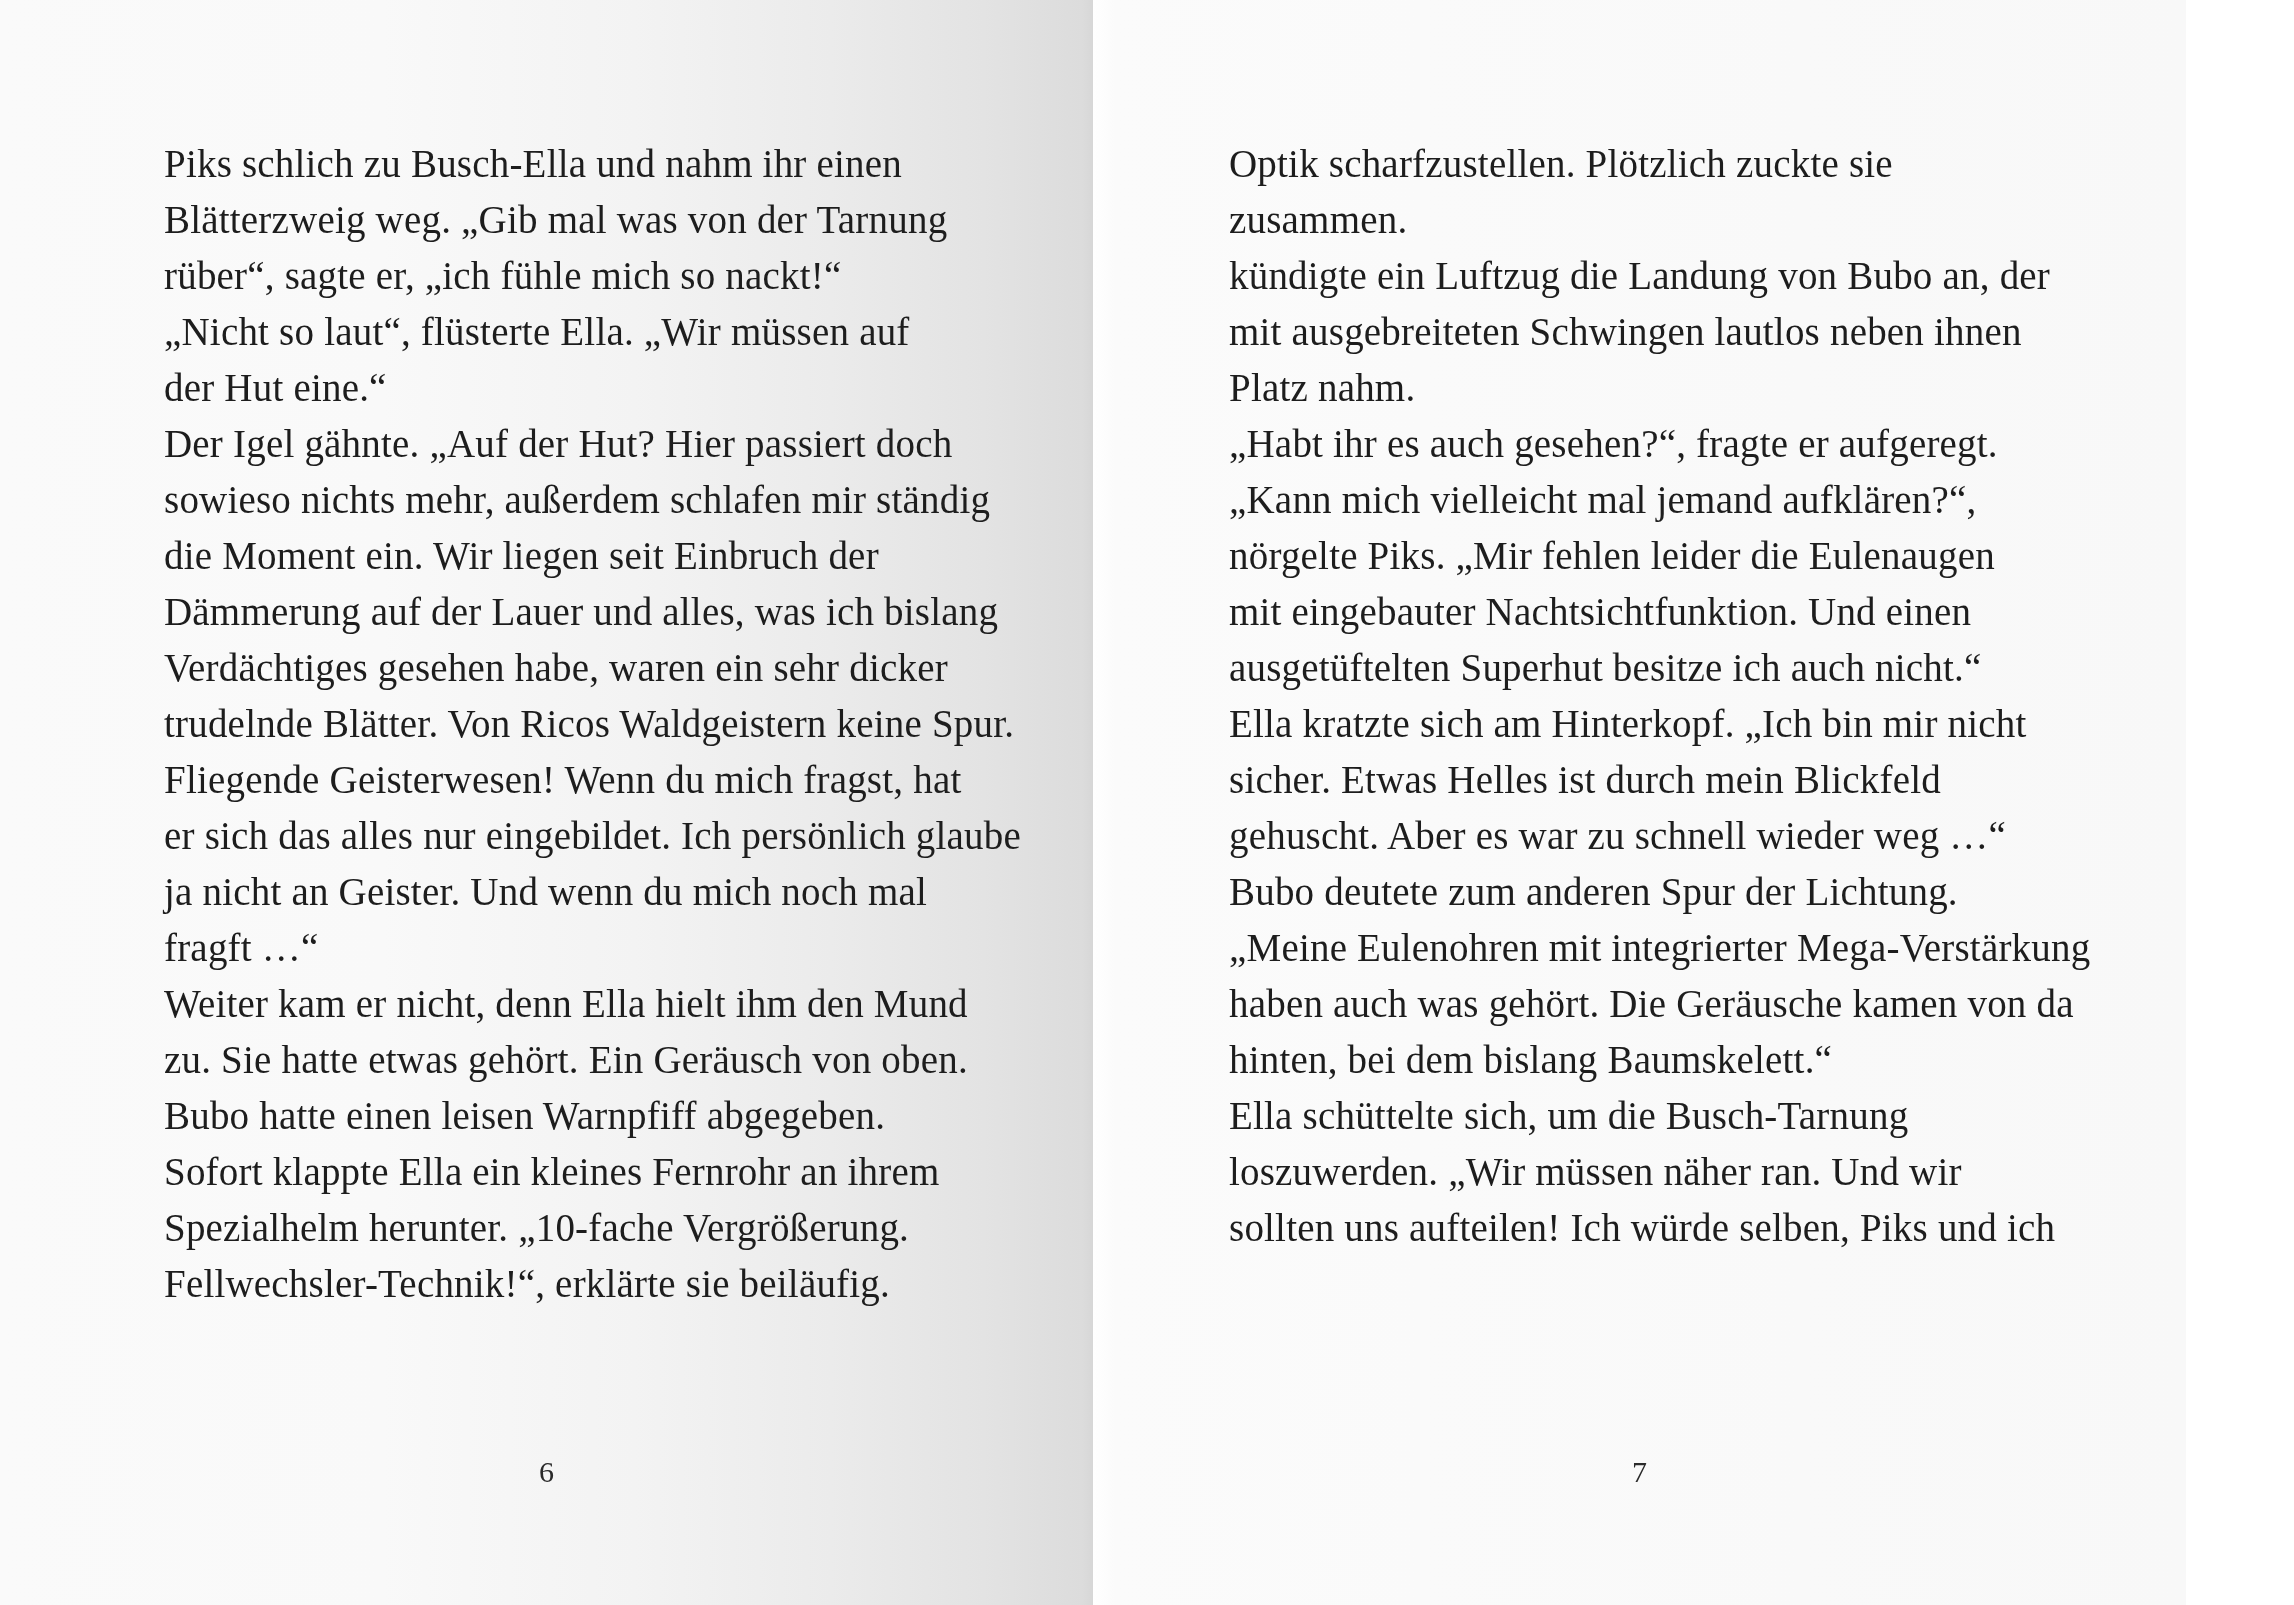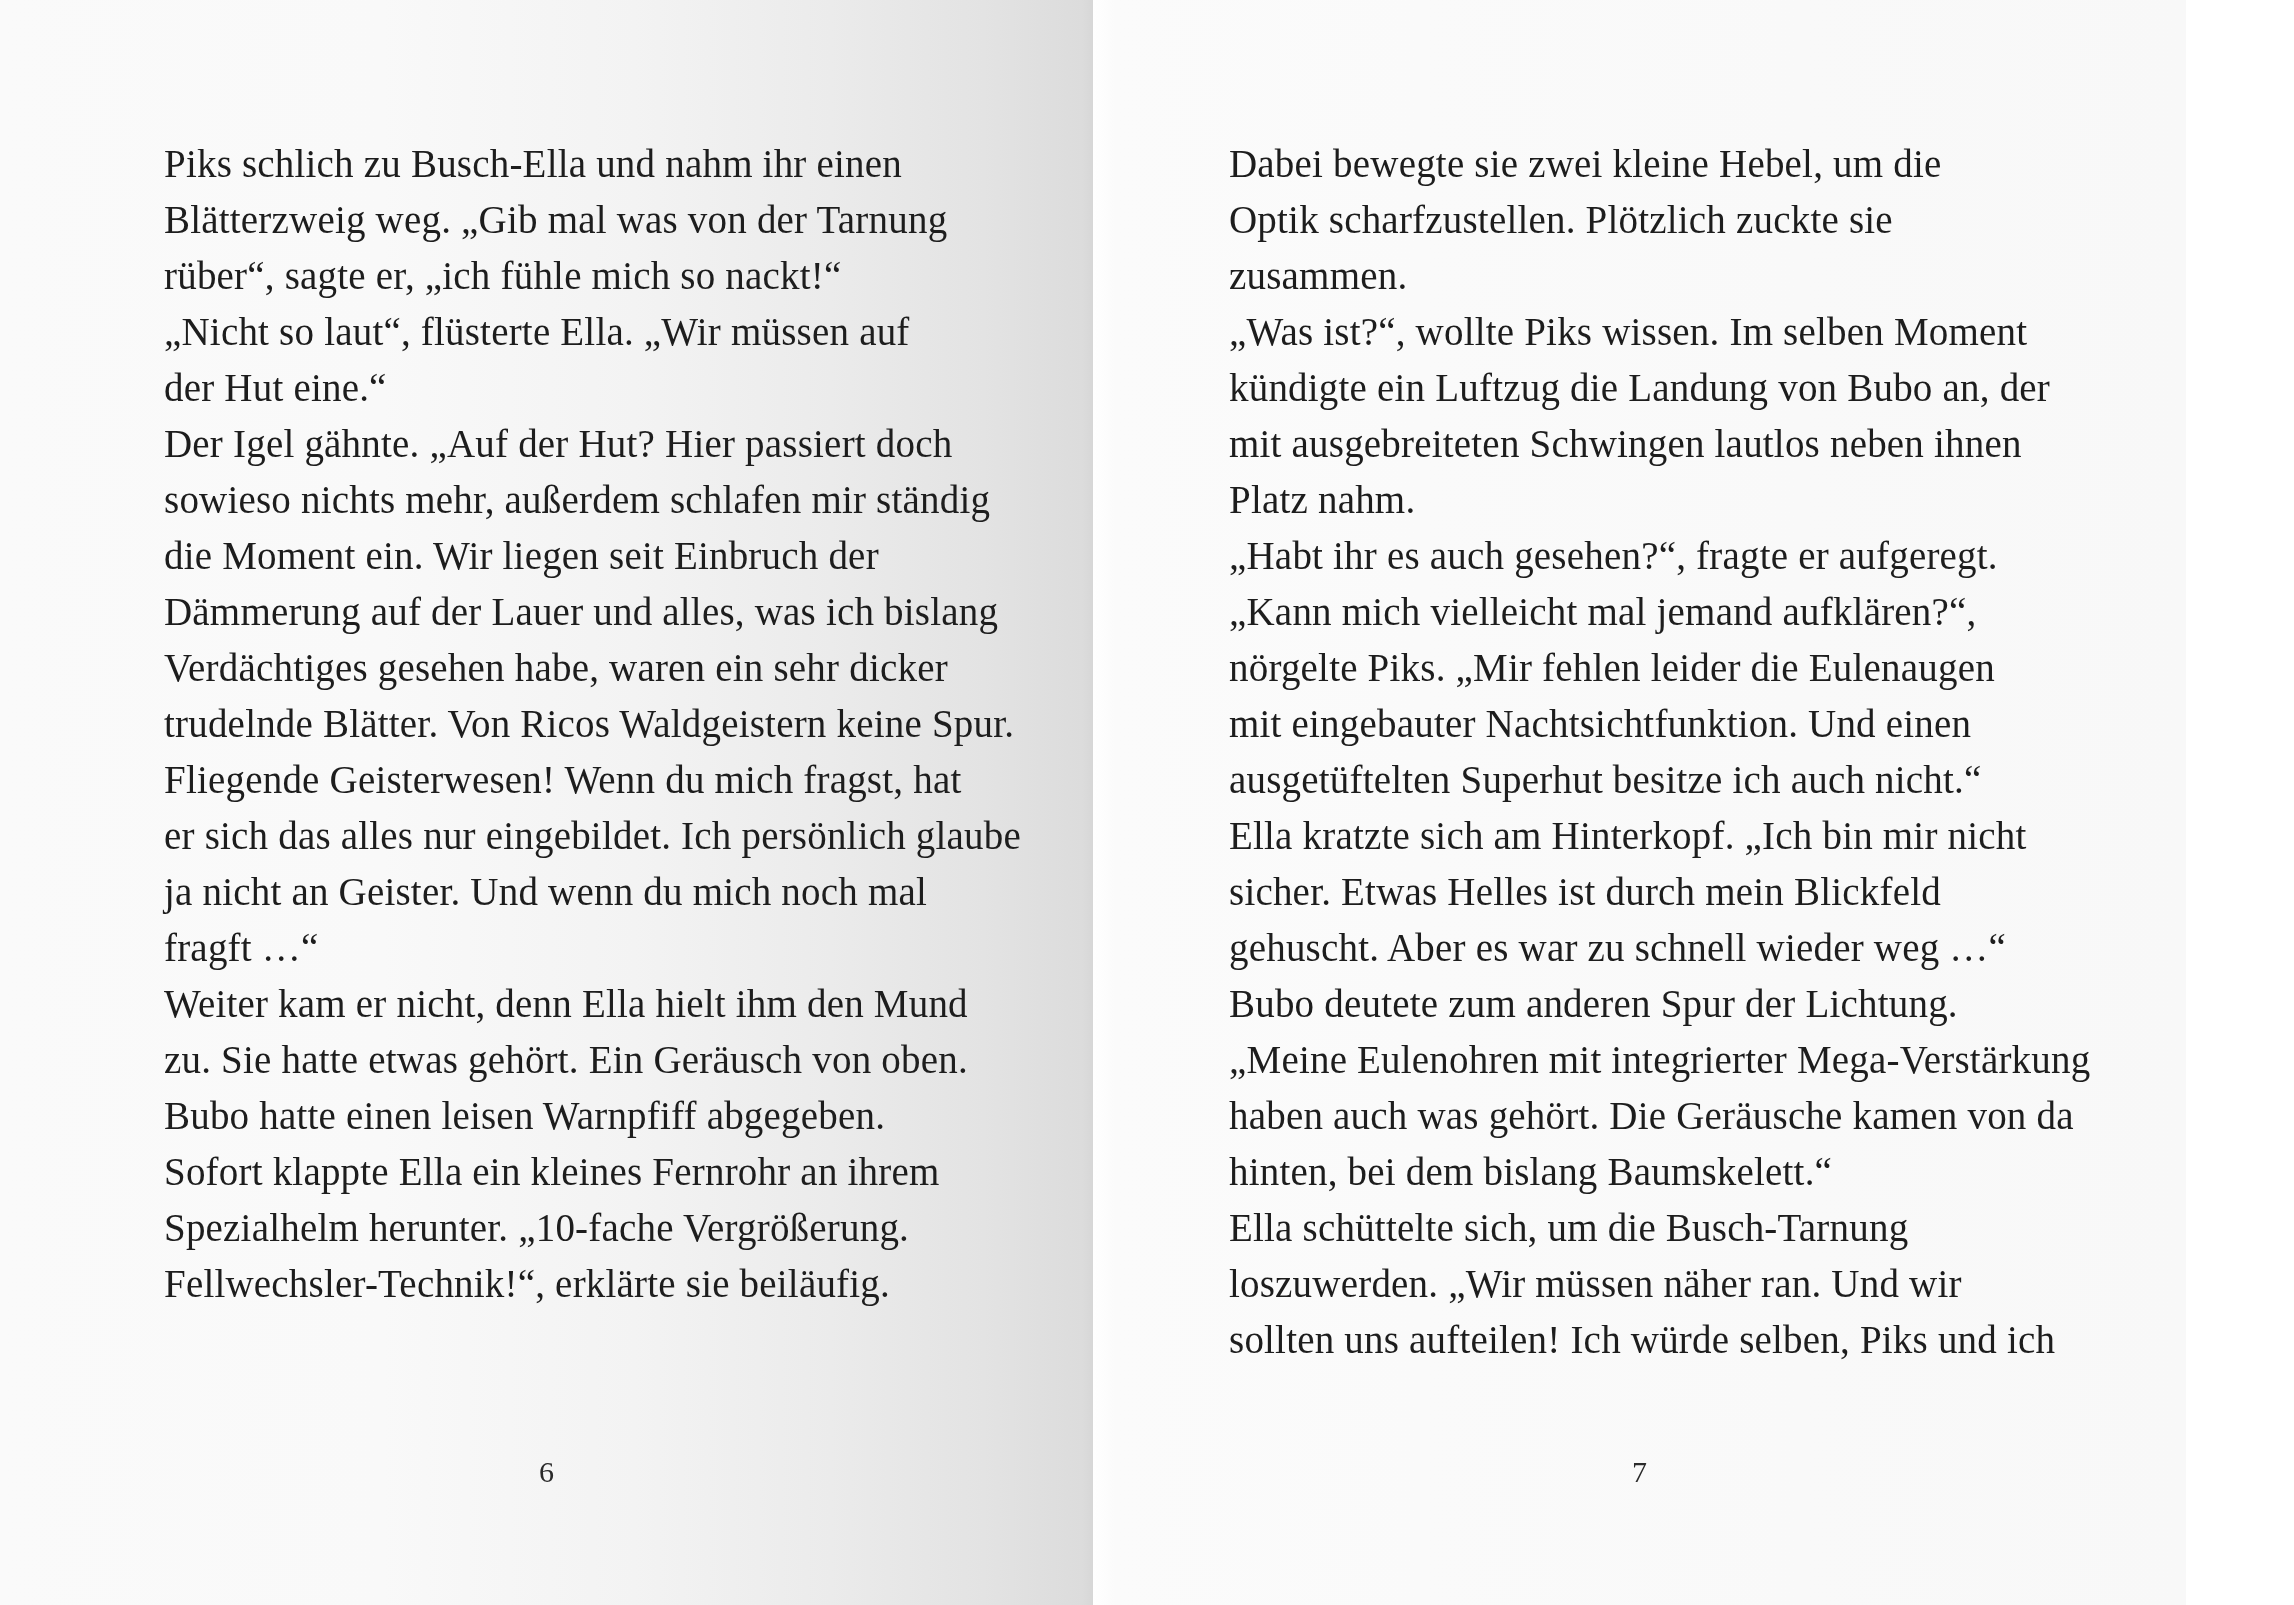--- a/index.html
+++ b/index.html
@@ -79,24 +79,22 @@
         <div class="line">Bubo hatte einen leisen Warnpfiff abgegeben.</div>
         <div class="line">Sofort klappte Ella ein kleines Fernrohr an ihrem</div>
         <div class="line">Spezialhelm herunter. „10-fache Vergrößerung.</div>
         <div class="line">Fellwechsler-Technik!“, erklärte sie beiläufig.</div>
       </div>
     <div class="page-number">6</div>
   </div>
 
   <div class="page page-right">
     <div class="text-block">
-        <div class="line">Dabei bewegte sie zwei kleine Hebel, um die</div>
         <div class="line">Optik scharfzustellen. Plötzlich zuckte sie</div>
         <div class="line">zusammen.</div>
-        <div class="line">„Was ist?“, wollte Piks wissen. Im selben Moment</div>
         <div class="line">kündigte ein Luftzug die Landung von Bubo an, der</div>
         <div class="line">mit ausgebreiteten Schwingen lautlos neben ihnen</div>
         <div class="line">Platz nahm.</div>
         <div class="line">„Habt ihr es auch gesehen?“, fragte er aufgeregt.</div>
         <div class="line">„Kann mich vielleicht mal jemand aufklären?“,</div>
         <div class="line">nörgelte Piks. „Mir fehlen leider die Eulenaugen</div>
         <div class="line">mit eingebauter Nachtsichtfunktion. Und einen</div>
         <div class="line">ausgetüftelten Superhut besitze ich auch nicht.“</div>
         <div class="line">Ella kratzte sich am Hinterkopf. „Ich bin mir nicht</div>
         <div class="line">sicher. Etwas Helles ist durch mein Blickfeld</div>

